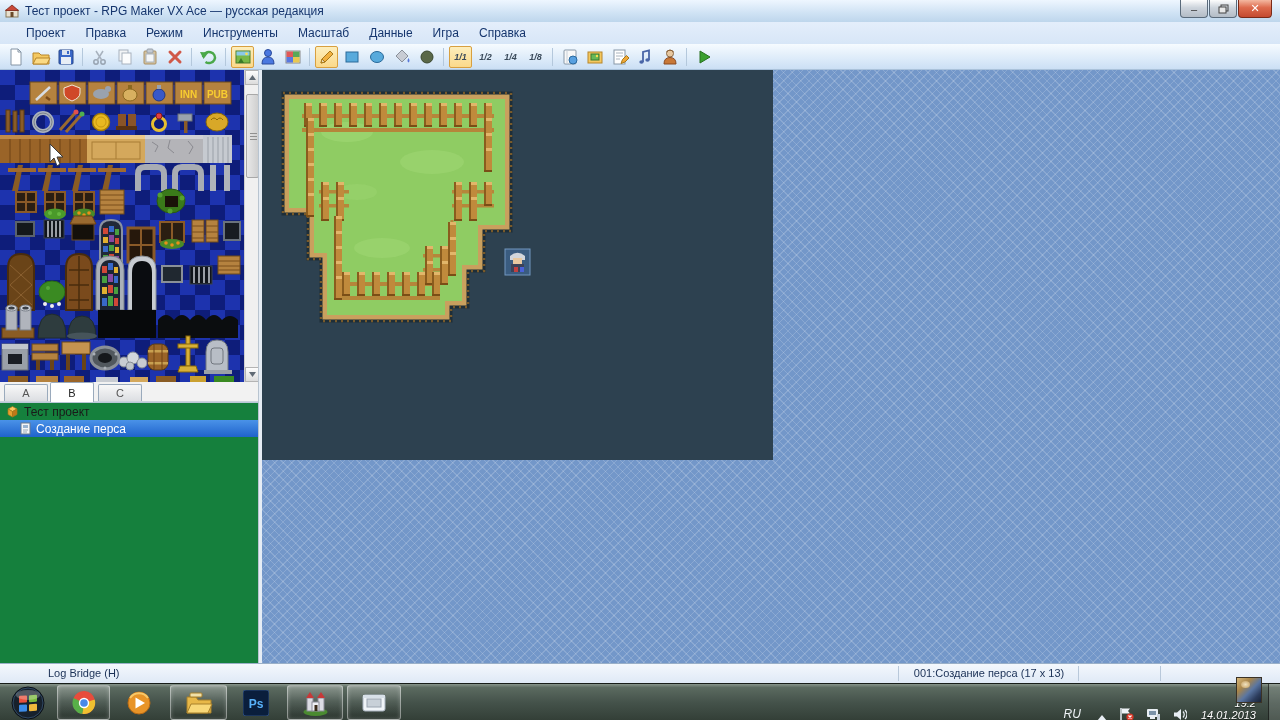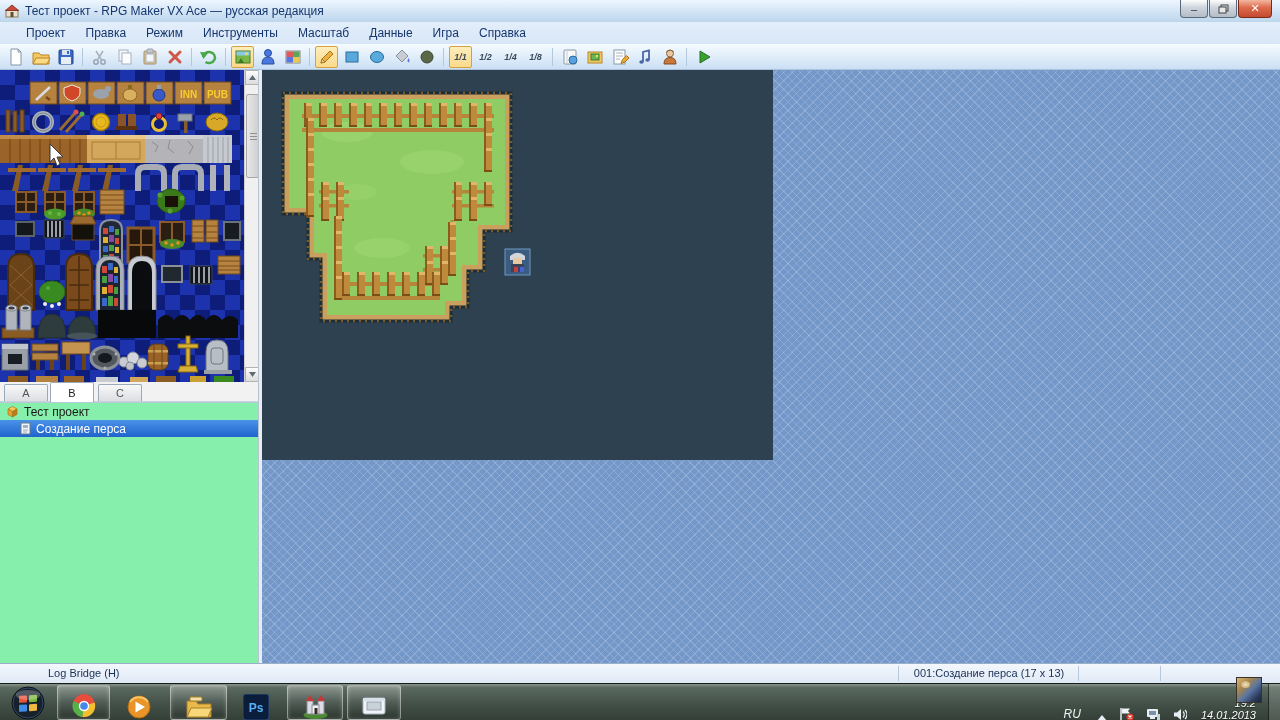--- a/index.html
+++ b/index.html
@@ -31,41 +31,41 @@
   
   #palette{position:absolute;left:0;top:70px;width:260px;height:312px;background:#0e1d7a;overflow:hidden;}
   #pal-scroll{position:absolute;left:244px;top:0;width:15px;height:312px;background:#f0f0f0;border-left:1px solid #d0d0d0;}
   .sc-btn{position:absolute;left:0;width:15px;height:15px;background:linear-gradient(#fdfdfd,#dcdcdc);border:1px solid #b4b4b4;box-sizing:border-box;display:flex;align-items:center;justify-content:center;}
   .sc-thumb{position:absolute;left:1px;top:24px;width:13px;height:84px;background:linear-gradient(90deg,#e8e8e8,#cfcfcf);border:1px solid #a8a8a8;border-radius:2px;box-sizing:border-box;}
   .sc-grip{position:absolute;left:3px;top:38px;width:7px;height:1px;background:#909090;box-shadow:0 3px 0 #909090,0 6px 0 #909090;}
   #tabsbar{position:absolute;left:0;top:382px;width:260px;height:20px;background:#f2f2f2;border-bottom:1px solid #c8d2dc;box-sizing:border-box;}
   .tab{position:absolute;top:2px;height:17px;width:44px;text-align:center;font-size:11px;color:#555;
     background:linear-gradient(#f8f8f8,#dcdee2);border:1px solid #9aaabc;border-bottom:none;border-radius:2px 2px 0 0;line-height:17px;box-sizing:border-box;}
   .tab.active{top:0;height:20px;background:#fff;color:#222;line-height:20px;z-index:2;}
-  #tree{position:absolute;left:0;top:402px;width:260px;height:261px;background:#86efac;border-top:1px solid #b8c8d8;box-sizing:border-box;}
+  #tree{position:absolute;left:0;top:402px;width:260px;height:261px;background:#15803d;border-top:1px solid #b8c8d8;box-sizing:border-box;}
   .tree-row{height:17px;display:flex;align-items:center;font-size:12px;color:#1a1a1a;padding-left:6px;}
   .tree-row.selected{background:linear-gradient(#4a92e8,#1f63cc);color:#fff;padding-left:20px;}
   .tree-row .ticn{margin-right:5px;display:flex;}
   .splitter{position:absolute;left:258px;top:70px;width:4px;height:593px;background:#e6edf5;border-left:1px solid #b8c4d0;box-sizing:border-box;}
   
   #mapregion{position:absolute;left:262px;top:70px;width:1018px;height:593px;background-color:#7397c9;
     background-image:repeating-linear-gradient(45deg,rgba(255,255,255,.16) 0 1px,transparent 1px 6px),
                      repeating-linear-gradient(-45deg,rgba(255,255,255,.16) 0 1px,transparent 1px 6px);}
   #mapcanvas{position:absolute;left:0;top:0;}
   
   #statusbar{position:absolute;left:0;top:663px;width:1280px;height:20px;
     background:linear-gradient(#f4f8fd,#dfe9f6);border-top:1px solid #9ab0c8;box-sizing:border-box;font-size:11px;color:#1a3055;}
   .st-left{position:absolute;left:8px;top:3px;margin-left:40px;}
   .st-sep{position:absolute;top:2px;width:1px;height:15px;background:#b8c8da;}
   .st-map{position:absolute;left:900px;width:178px;top:3px;text-align:center;}
   
   #taskbar{position:absolute;left:0;top:683px;width:1280px;height:37px;
     background:linear-gradient(180deg,#87948a 0,#5b6a60 10%,#45534b 50%,#333f37 100%);
     border-top:1px solid rgba(0,0,0,.55);box-sizing:border-box;}
-  .tk-btn{position:absolute;top:1px;height:35px;border-radius:3px;display:flex;align-items:flex-end;justify-content:center;box-sizing:border-box;}
+  .tk-btn{position:absolute;top:1px;height:35px;border-radius:3px;display:flex;align-items:center;justify-content:center;box-sizing:border-box;}
   .tk-btn.framed{border:1px solid rgba(255,255,255,.45);
     background:linear-gradient(rgba(255,255,255,.28),rgba(255,255,255,.08) 45%,rgba(0,0,0,.18));
     box-shadow:inset 0 0 4px rgba(255,255,255,.25);}
   .tray{position:absolute;right:12px;top:0;height:37px;display:flex;align-items:flex-end;color:#fff;font-style:italic;}
   .tray .lang{font-size:12px;color:#f0f4f8;margin-right:10px;}
   .tray .tico{margin:0 6px;display:flex;}
   .clock{text-align:right;font-size:11px;line-height:12px;color:#fff;margin-left:8px;margin-right:10px;text-shadow:0 1px 1px rgba(0,0,0,.6);}
   .showdesk{position:absolute;right:0;top:0;width:11px;height:37px;background:rgba(255,255,255,.14);border-left:1px solid rgba(0,0,0,.6);}
   #painting{position:absolute;left:1236px;top:677px;width:26px;height:26px;z-index:5;border:1px solid #3a3226;box-sizing:border-box;
     background:linear-gradient(135deg,#d8b87a 0%,#a8854a 30%,#5a76a2 55%,#2c3c5c 80%,#1a2438 100%);}

